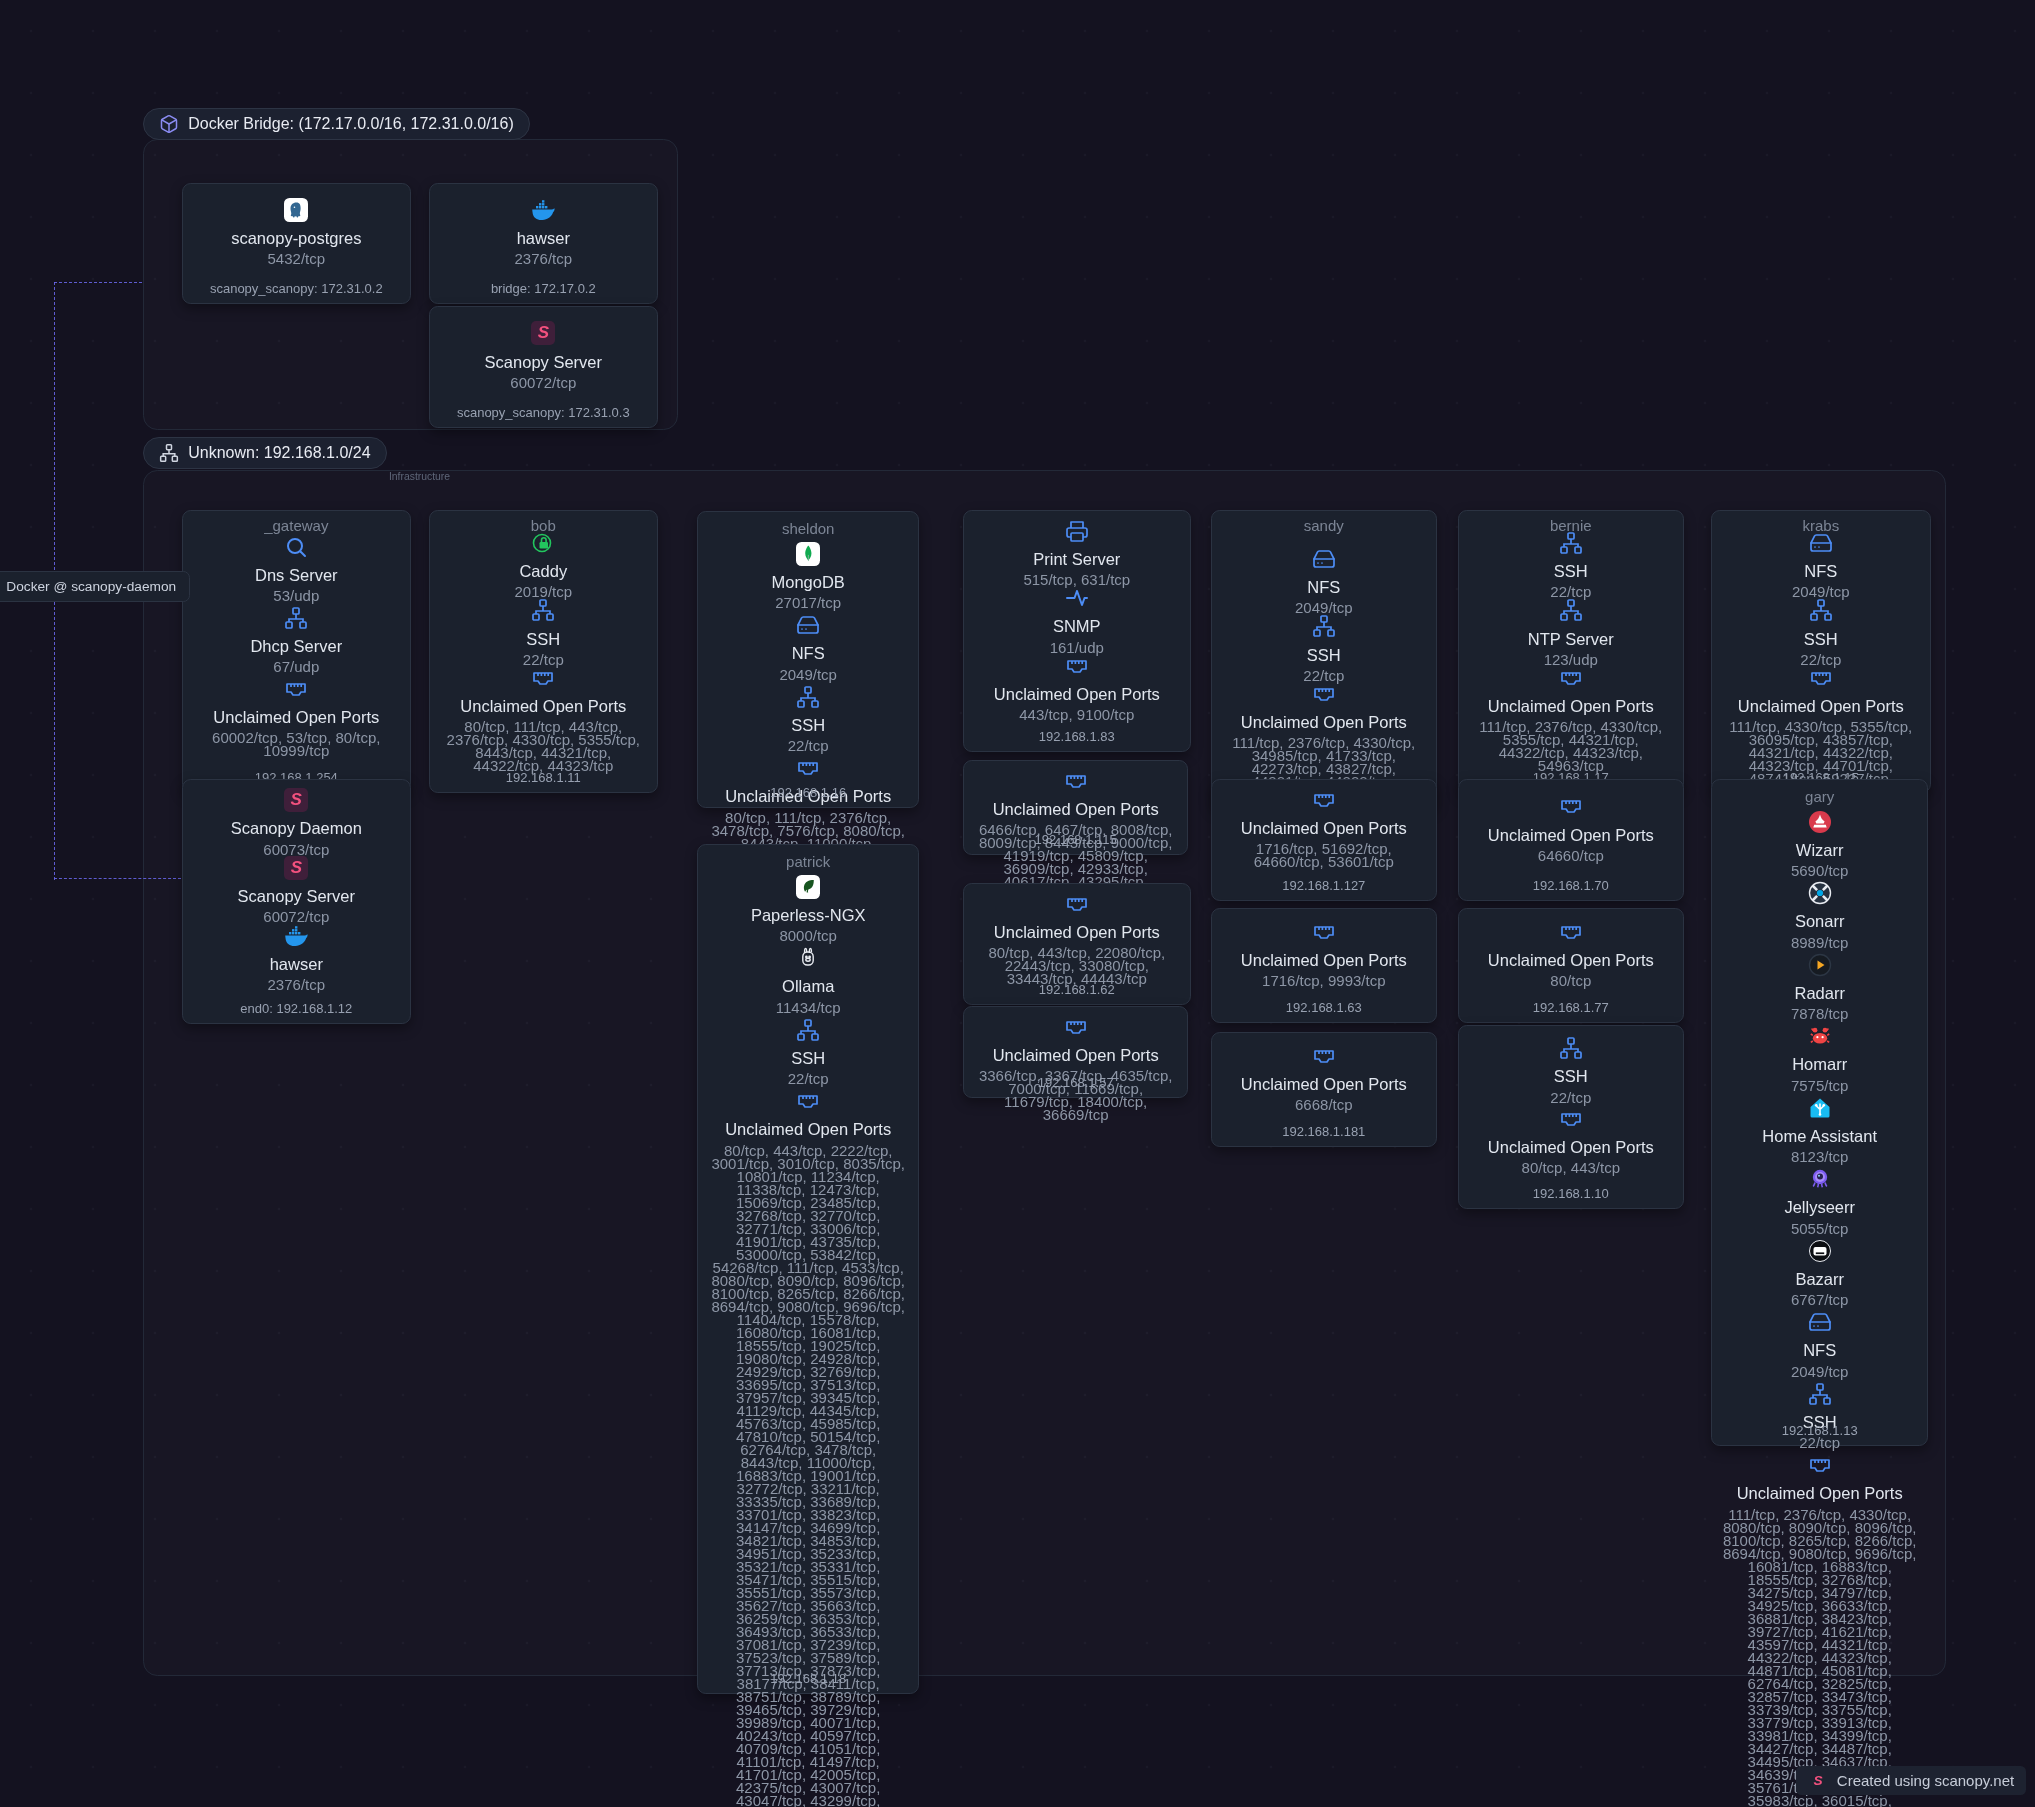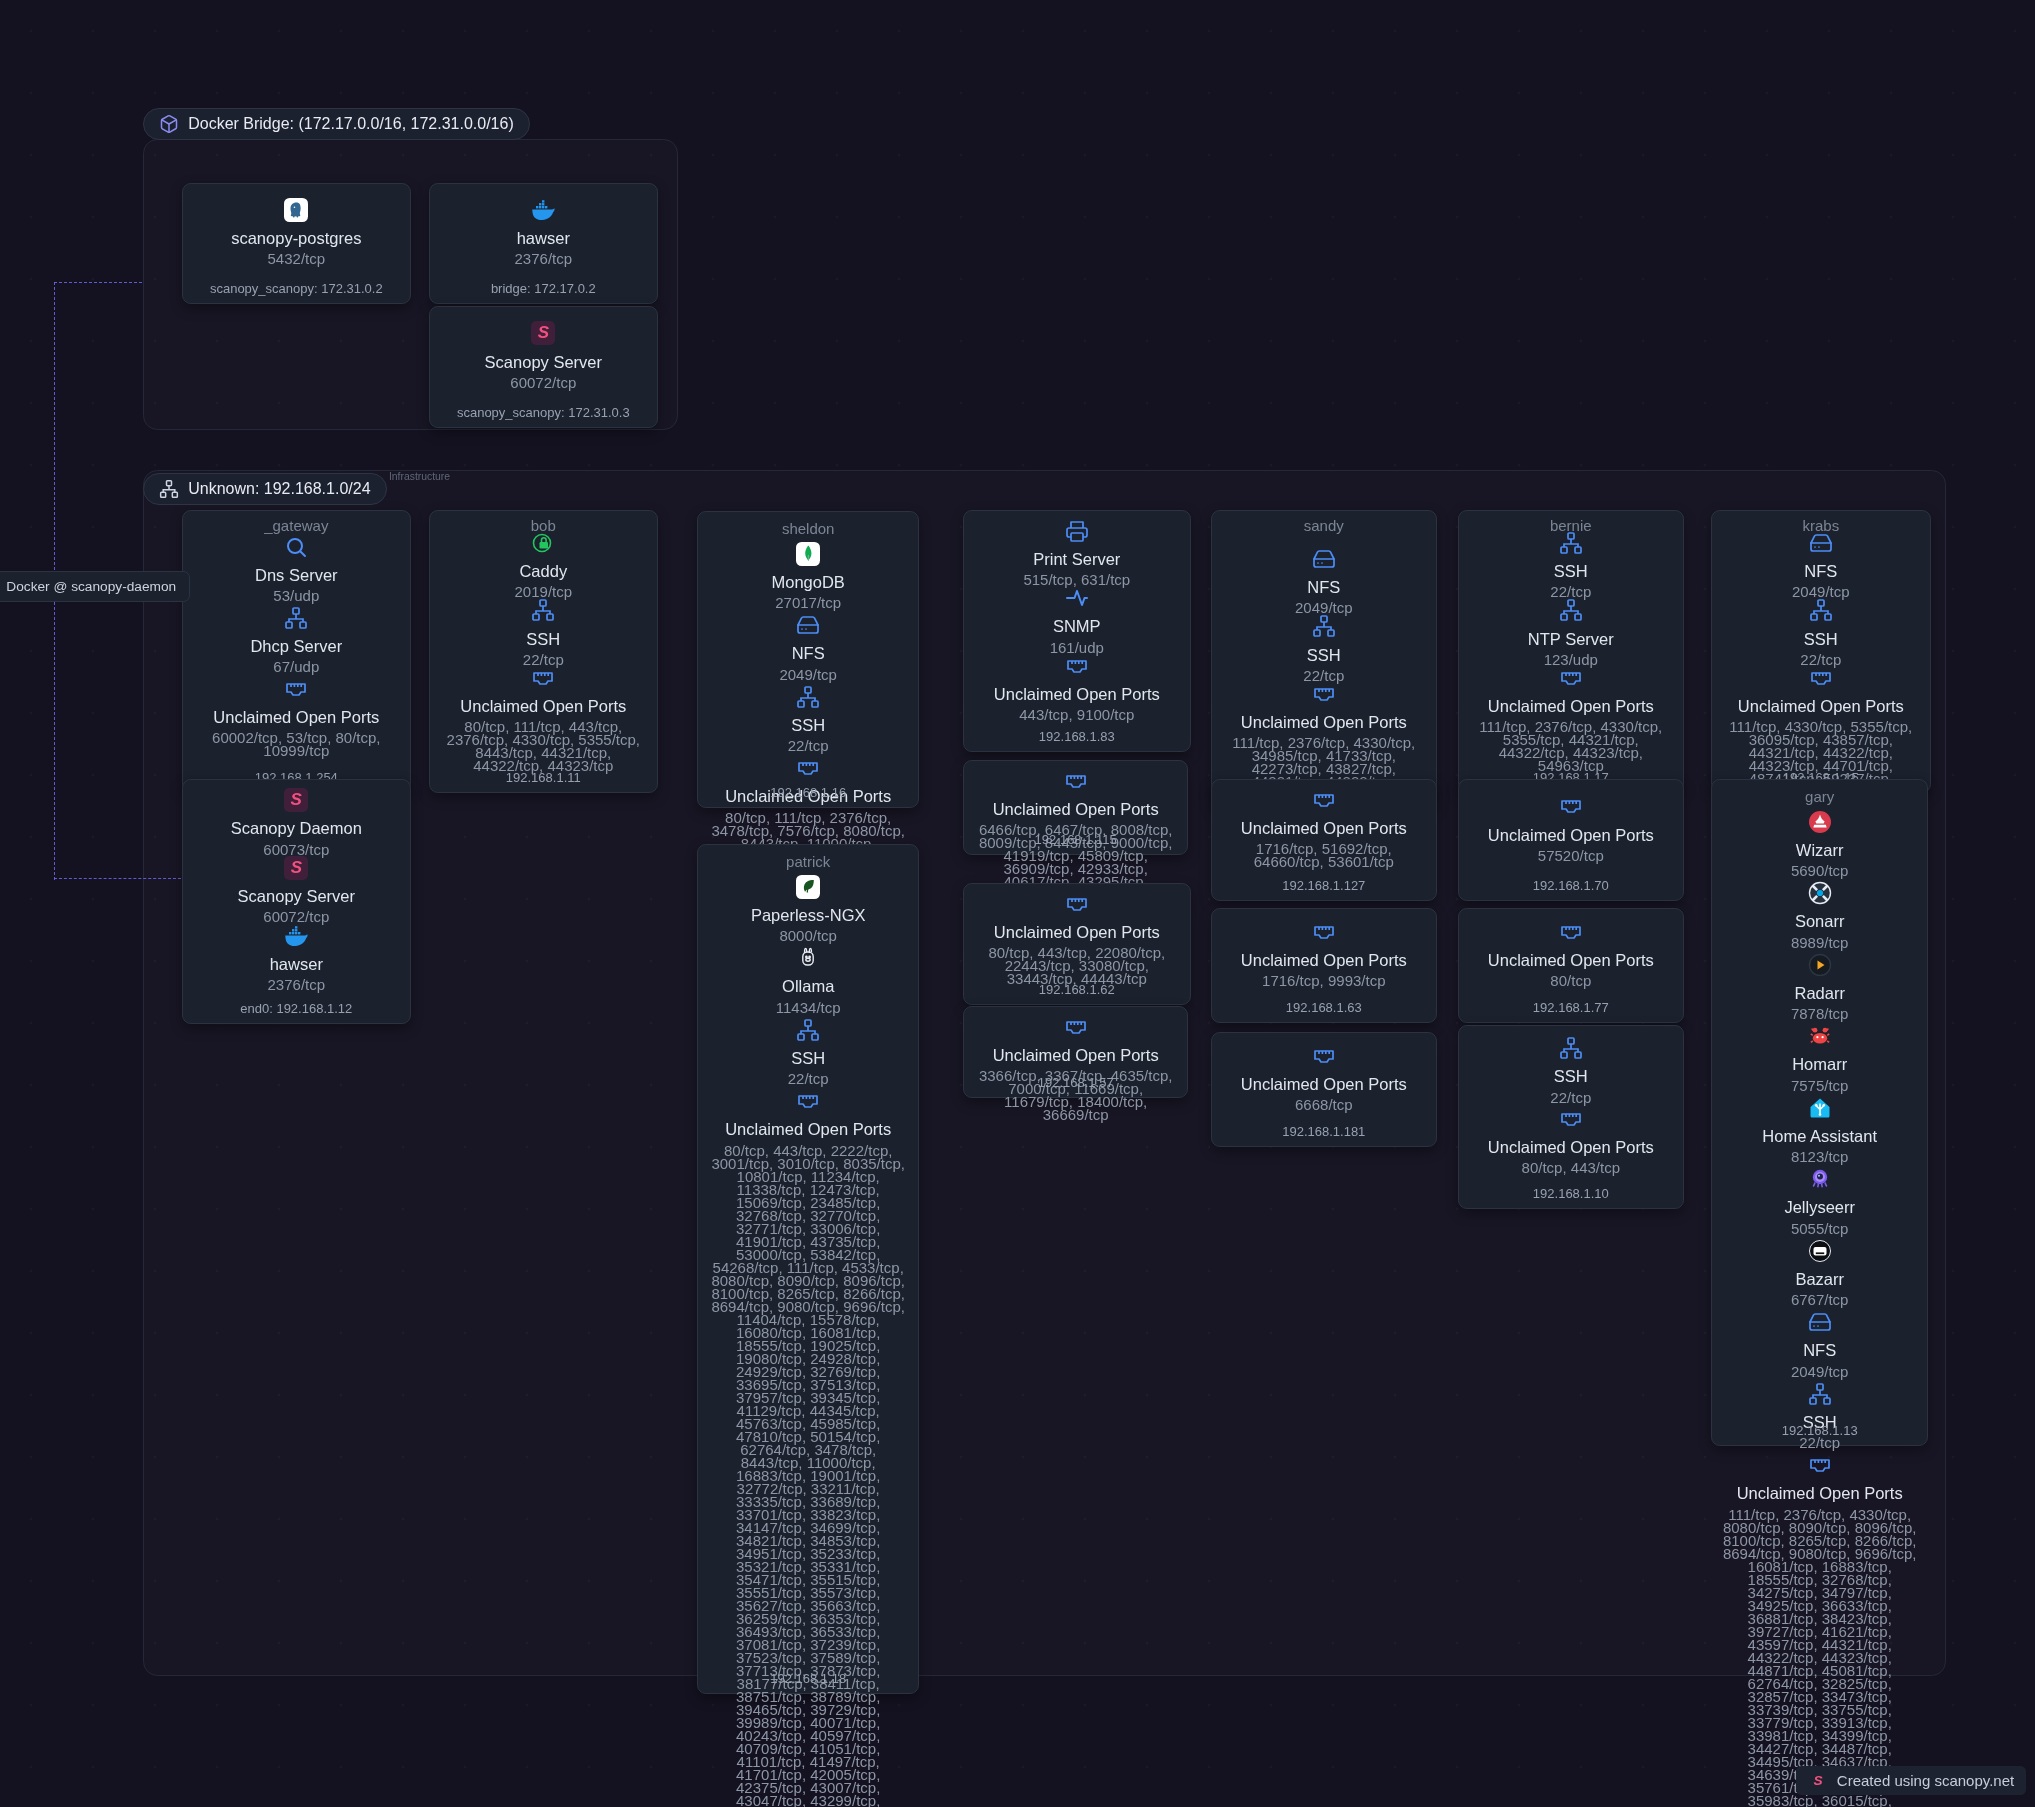--- a/index.html
+++ b/index.html
@@ -13,21 +13,21 @@
   }
   .group{position:absolute;background:rgba(255,255,255,0.018);border:1.1px solid #232938;border-radius:14.3px;}
   #group-docker{left:143px;top:139px;width:533px;height:289px;}
   #group-lan{left:143px;top:470px;width:1801px;height:1204px;}
   .pill{
     position:absolute;display:flex;align-items:center;gap:8.8px;
     background:#1c2130;border:1.1px solid #2d3444;border-radius:549px;
     padding:0 15.4px;height:30px;font-size:16px;color:#e8ebf2;white-space:nowrap;z-index:5;
   }
   #pill-docker{left:143px;top:108px;}
-  #pill-unknown{left:143px;top:437px;margin-top:36px;}
+  #pill-unknown{left:143px;top:437px;}
   .pill .hdr-ico{width:20px;height:20px;display:flex;}
   .pill .hdr-ico svg{width:100%;height:100%;}
   #infra-label{position:absolute;left:340px;top:471px;width:159px;text-align:center;
     font-size:10.4px;color:#5e6678;z-index:4;}
   
   .dash-v{position:absolute;border-left:1.6px dashed #6c69f0;opacity:.85;z-index:1;}
   .dash-h{position:absolute;border-top:1.6px dashed #6c69f0;opacity:.85;z-index:1;}
   #conn-v{left:54px;top:282px;height:598px;}
   #conn-h1{left:54px;top:282px;width:88px;}
   #conn-h2{left:54px;top:878px;width:127px;}
@@ -695,21 +695,21 @@
       <div class="svc">
         <div class="svc-head">
           <span class="ico">
             <svg viewBox="0 0 24 24" fill="none" stroke="#4d8df6" stroke-width="1.7" stroke-linejoin="round">
               <path d="M3 7h18v8h-4l-2 3H9l-2-3H3z"></path>
               <path d="M7 7v3M10.4 7v3M13.8 7v3M17.2 7v3"></path>
             </svg>
           </span>
           <span class="svc-name">Unclaimed Open Ports</span>
         </div>
-        <div class="svc-ports">57520/tcp</div>
+        <div class="svc-ports">64660/tcp</div>
       </div>
       <div class="card-ip">192.168.1.70</div>
     </div>
     <div class="card spread" style="left: 1458px; top: 908px; width: 206px; height: 74px;">
       <div class="svc">
         <div class="svc-head">
           <span class="ico">
             <svg viewBox="0 0 24 24" fill="none" stroke="#4d8df6" stroke-width="1.7" stroke-linejoin="round">
               <path d="M3 7h18v8h-4l-2 3H9l-2-3H3z"></path>
               <path d="M7 7v3M10.4 7v3M13.8 7v3M17.2 7v3"></path>

